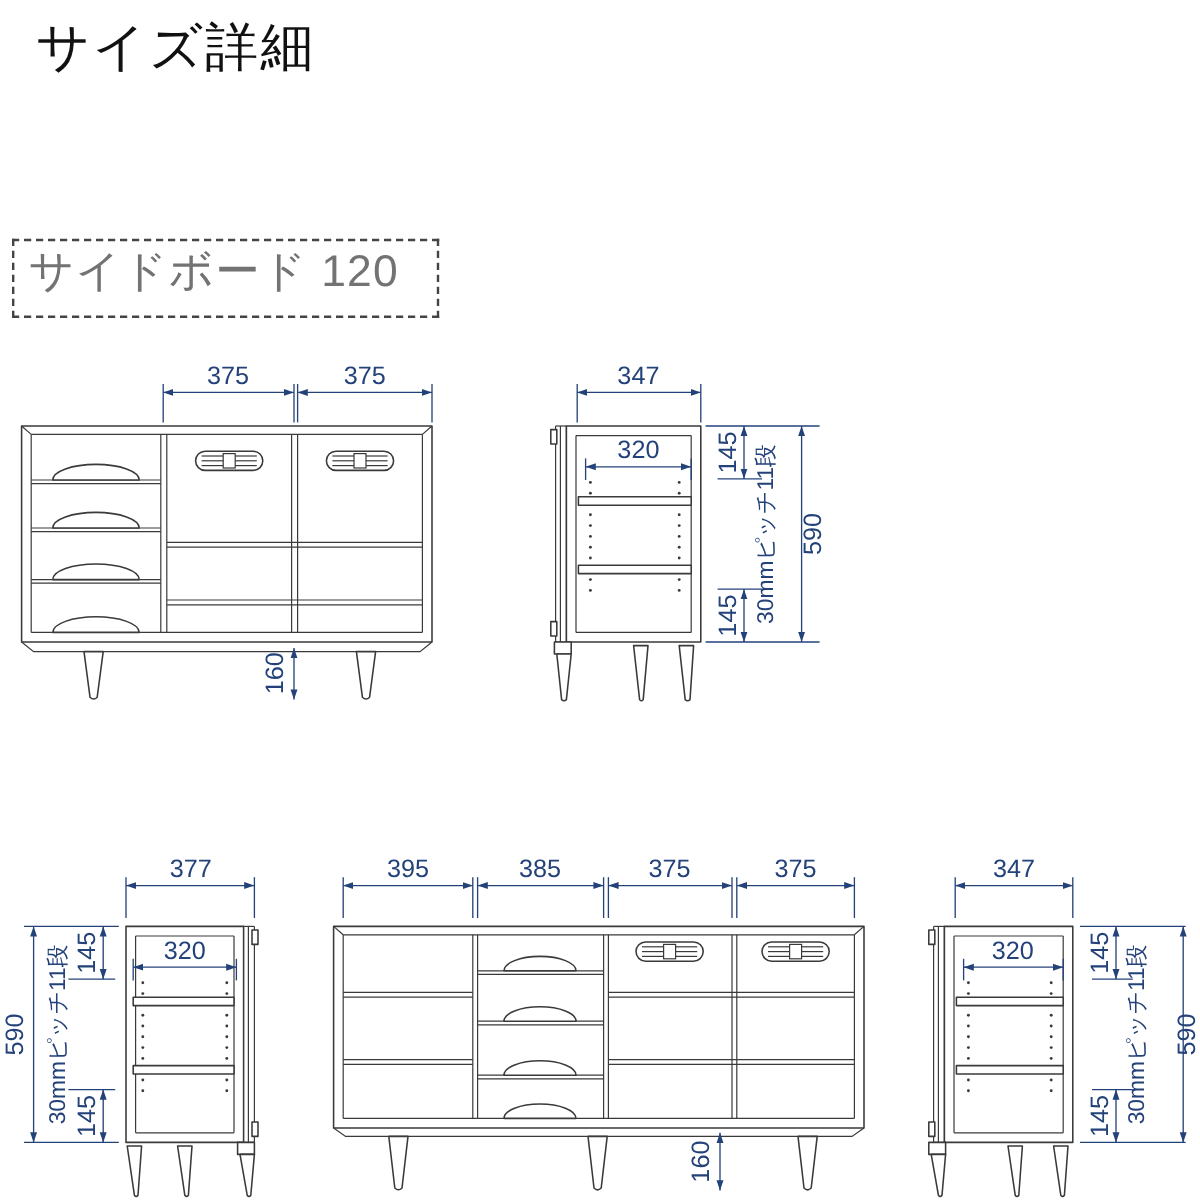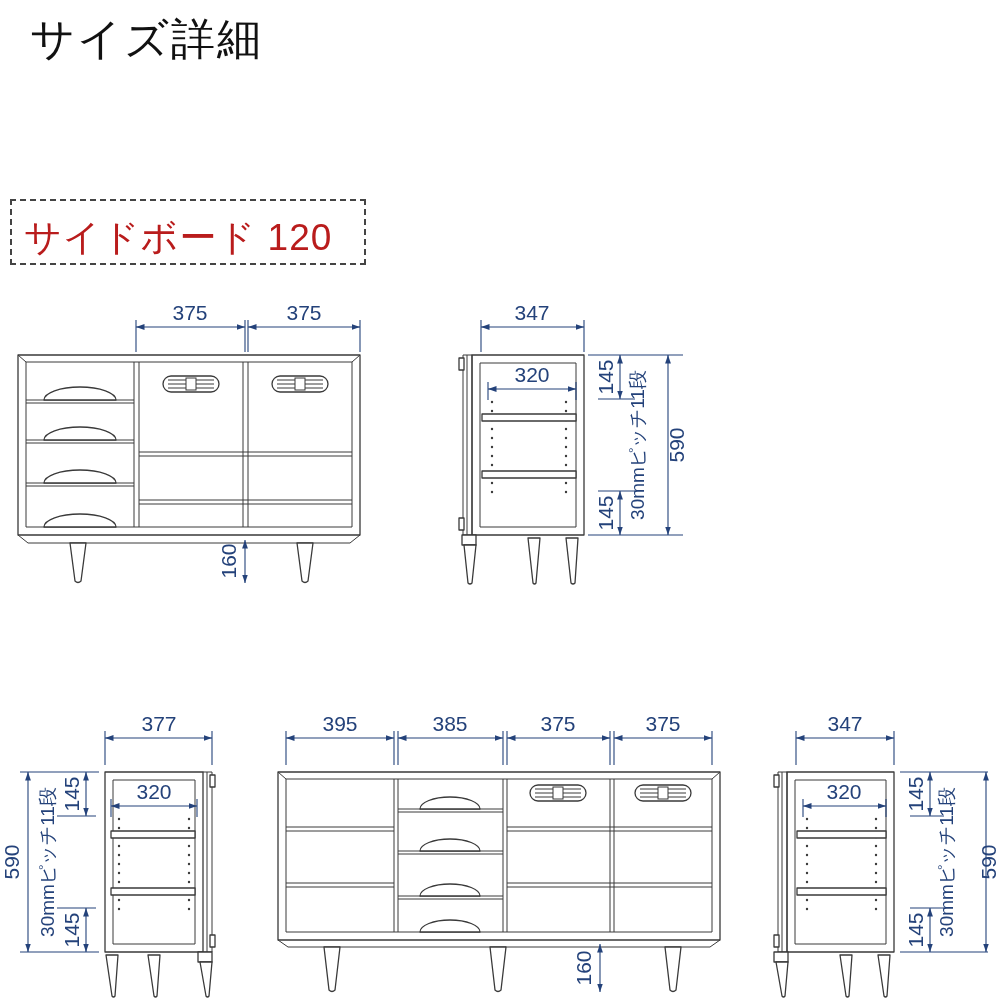--- a/index.html
+++ b/index.html
@@ -6,22 +6,22 @@
   .canvas{
     position:relative;width:1000px;height:1000px;background:#ffffff;
     font-family:"Liberation Sans","DejaVu Sans",sans-serif;overflow:hidden;
   }
   .page-title{
     position:absolute;left:30px;top:10px;font-size:44px;color:#111;
     letter-spacing:2px;font-weight:500;
   }
   .section-box{
     position:absolute;border:2px dashed #444;box-sizing:border-box;
-    display:flex;align-items:flex-end;padding-left:12px;
-    font-size:37px;color:#b91c1c;letter-spacing:1px;background:#fff;
+    display:flex;align-items:flex-start;padding-left:12px;
+    font-size:37px;color:#737373;letter-spacing:1px;background:#fff;
   }
   .box-120{left:10px;top:199px;width:356px;height:66px;}
   .box-163{left:10px;top:630px;width:356px;height:69px;}
   svg{position:absolute;overflow:visible;}
   .svg-a{left:8px;top:292px;}
   .svg-b{left:448px;top:292px;}
   .svg-c{left:2px;top:703px;}
   .svg-d{left:268px;top:703px;}
   .svg-e{left:754px;top:703px;}
   .ol{stroke:#3a3a3a;stroke-width:1.3;fill:none;stroke-linejoin:round;}

